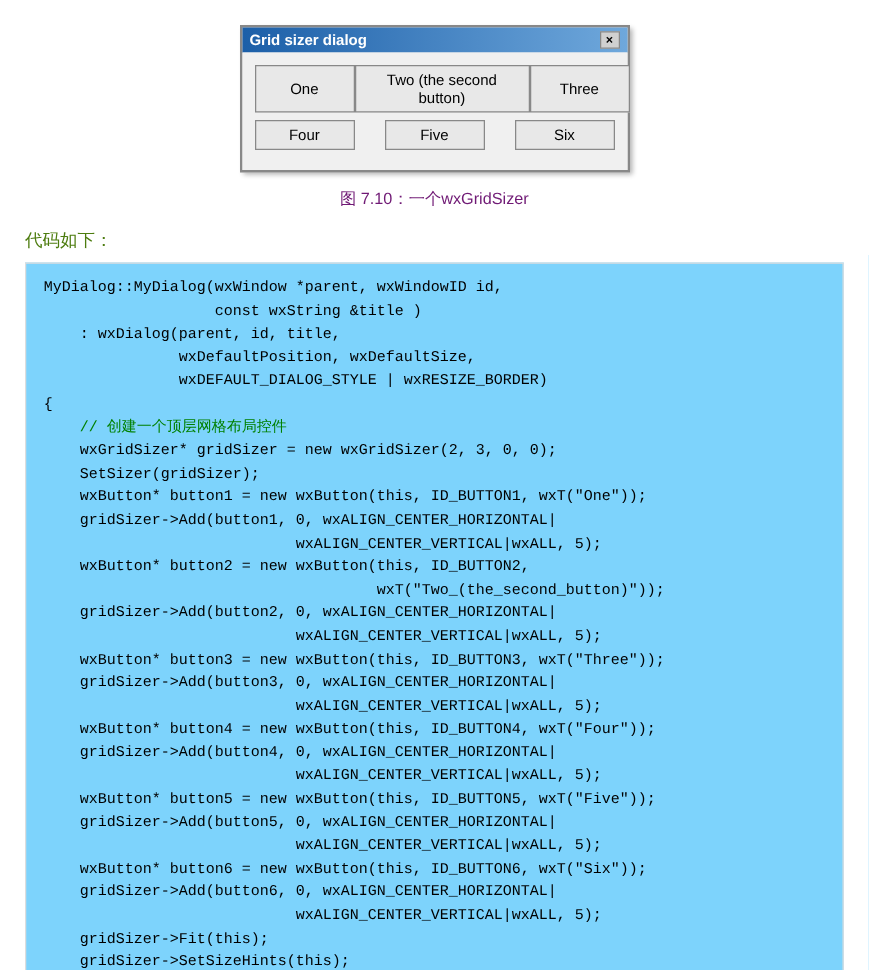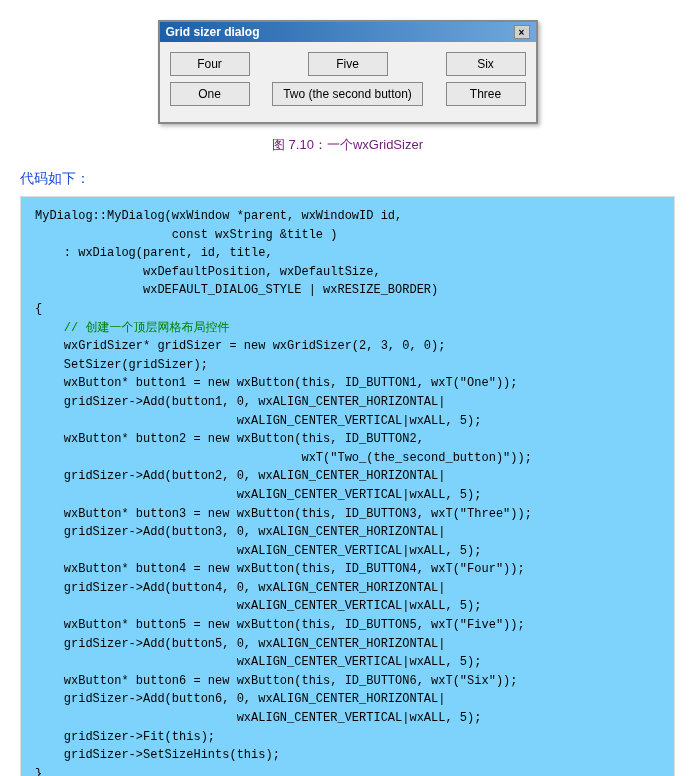--- a/index.html
+++ b/index.html
@@ -16,21 +16,21 @@
     
     .dialog-container {
       display: flex;
       justify-content: center;
       margin-bottom: 12px;
     }
 
     .dialog-box {
       border: 2px solid #888;
       background: #f0f0f0;
-      width: 380px;
+      width: 312px;
       box-shadow: 2px 2px 4px rgba(0,0,0,0.3);
     }
 
     .dialog-titlebar {
       background: linear-gradient(to right, #1c5fa8, #6fa8dc);
       color: white;
       font-size: 12px;
       font-weight: bold;
       padding: 3px 6px;
       display: flex;
@@ -81,21 +81,21 @@
     .figure-caption {
       text-align: center;
       font-size: 13px;
       color: #701a75;
       margin-bottom: 16px;
     }
 
     
     .section-label {
       font-size: 14px;
-      color: #1d4ed8;
+      color: #4d7c0f;
       margin-bottom: 8px;
       font-family: Liberation Serif, serif;
     }
 
     .code-block {
       background: #7dd3fc;
       border: 1px solid #ddd;
       padding: 10px 14px;
       font-family: 'Courier New', Courier, monospace;
       font-size: 12px;
@@ -115,28 +115,28 @@
 <div class="dialog-container">
   <div class="dialog-box">
     <div class="dialog-titlebar">
       <span>Grid sizer dialog</span>
       <div class="dialog-close-btn">
         <span>×</span>
       </div>
     </div>
     <div class="dialog-body">
       <div class="dialog-row">
+        <button class="dialog-btn">One</button>
+        <button class="dialog-btn wide">Two (the second button)</button>
+        <button class="dialog-btn">Three</button>
+      </div>
+      <div class="dialog-row">
         <button class="dialog-btn">Four</button>
         <button class="dialog-btn">Five</button>
         <button class="dialog-btn">Six</button>
-      </div>
-      <div class="dialog-row">
-        <button class="dialog-btn">One</button>
-        <button class="dialog-btn wide">Two (the second button)</button>
-        <button class="dialog-btn">Three</button>
       </div>
     </div>
   </div>
 </div>
 
 <div class="figure-caption">图 7.10：一个wxGridSizer</div>
 
 <div class="section-label">代码如下：</div>
 
 <div class="code-block"><span>MyDialog::MyDialog(wxWindow *parent, wxWindowID id,</span>

